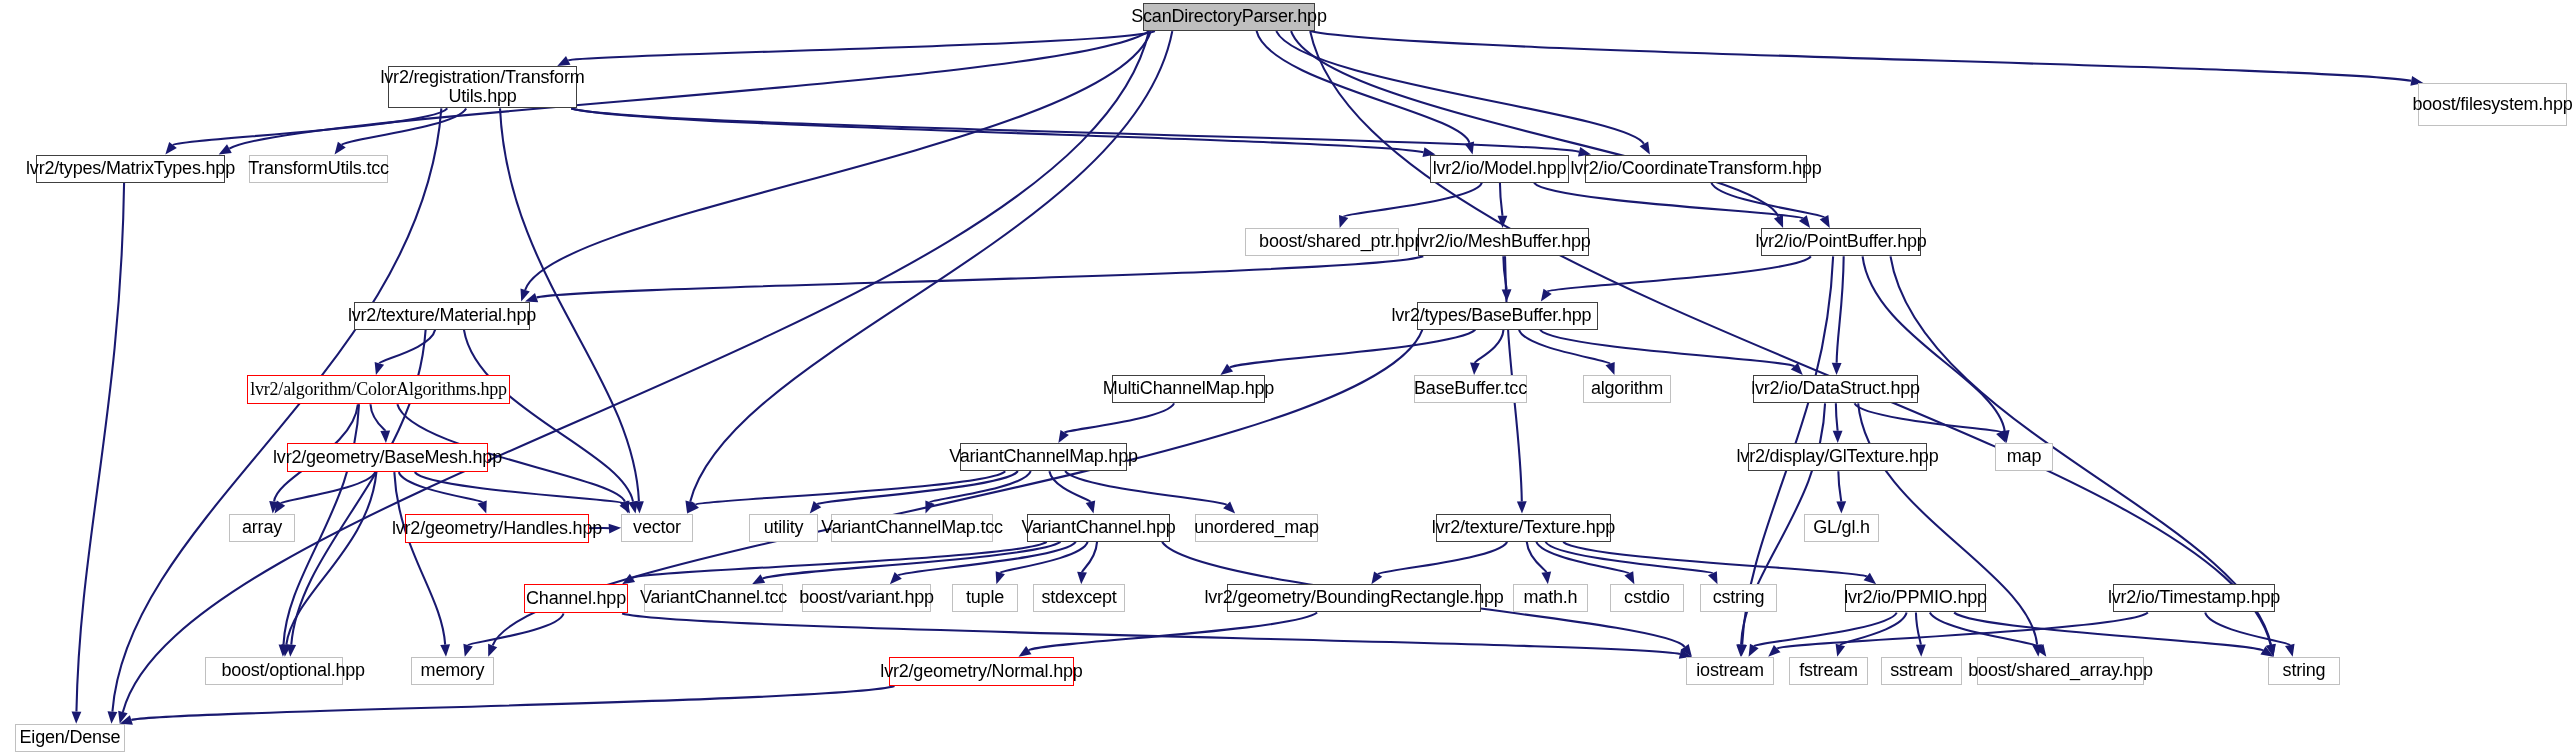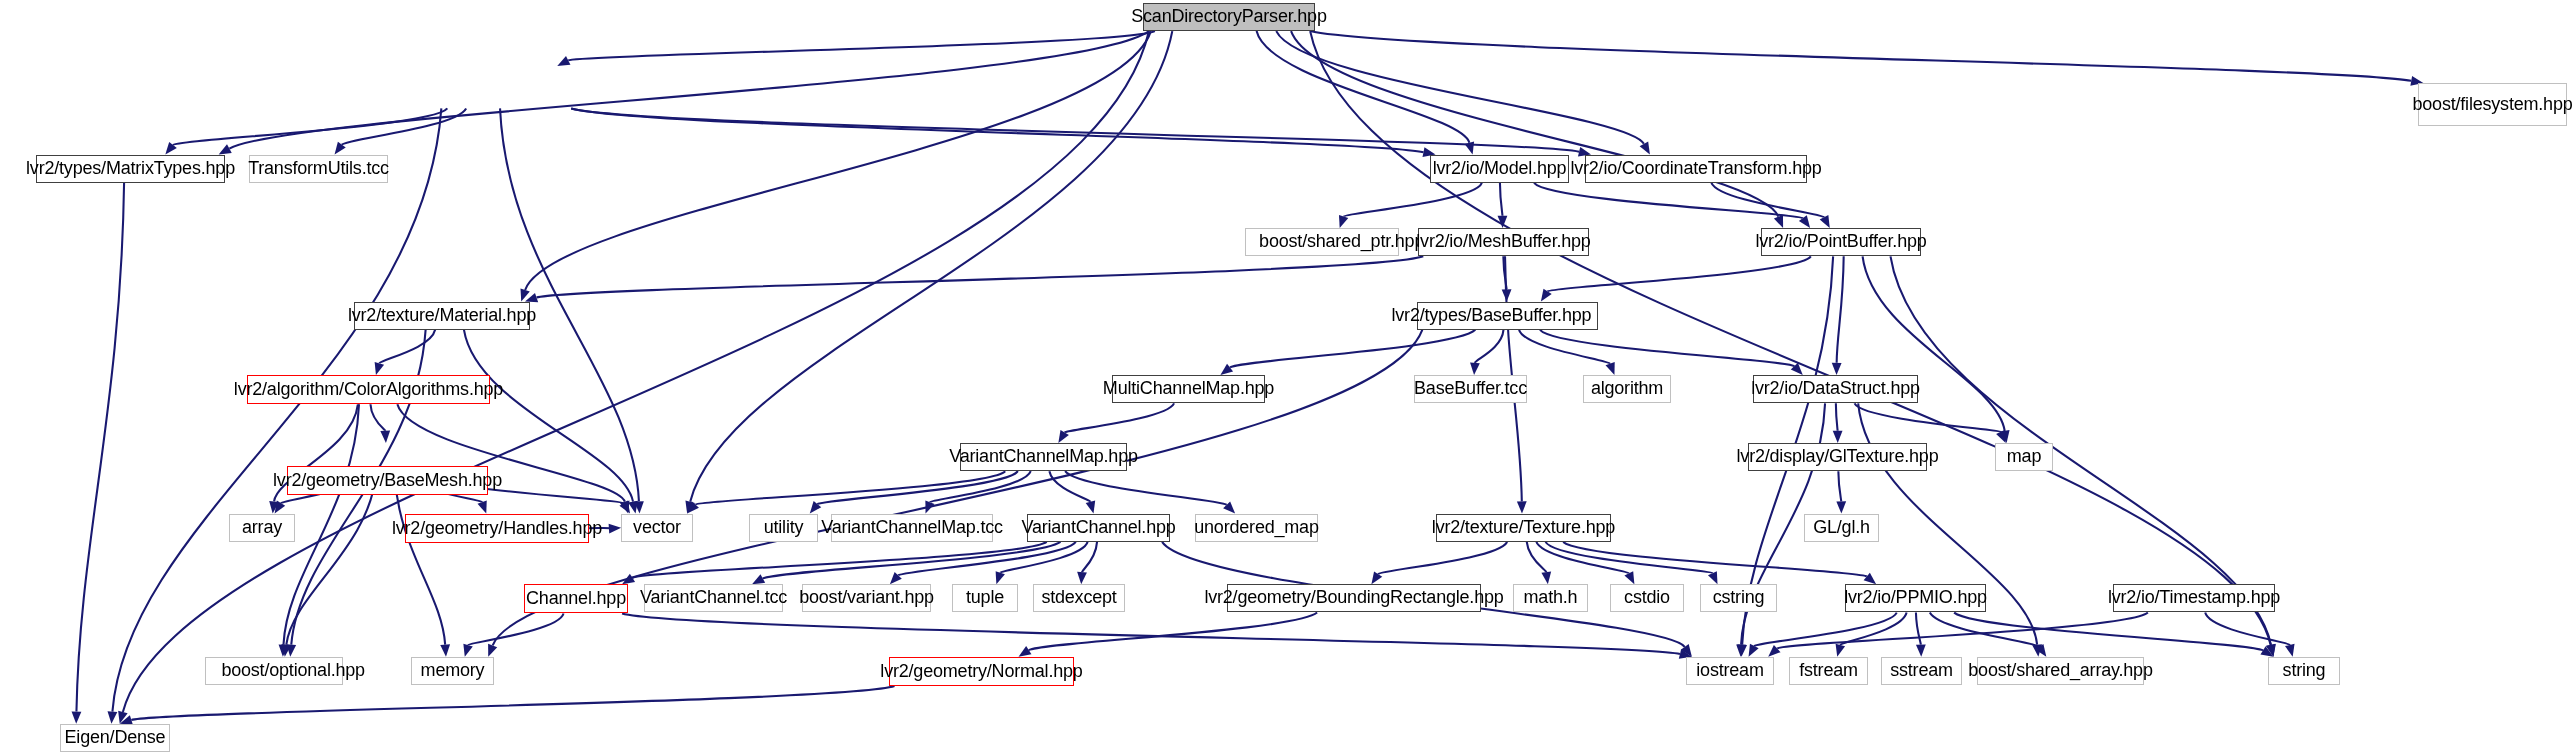--- a/index.html
+++ b/index.html
@@ -224,36 +224,38 @@
       <path class="edge-path" d="M 2073.2 650 C 2098.1345619599997 669.74, 2386.2530634 681.02, 2400.954513069617 690.1445482664715"></path>
       <polygon class="arrow-head" points="2412,697 2398.2123323762057,694.5627430386246 2403.696693763028,685.7263534943183"></polygon>
       <path class="edge-path" d="M 2278.75 650 C 2257.134415555 669.74, 1893.230974075 681.02, 1885.5318826449281 688.1601349985808"></path>
       <polygon class="arrow-head" points="1876,697 1881.9959366443604,684.3473819406095 1889.0678286454959,691.9728880565522"></polygon>
       <path class="edge-path" d="M 2339.6 650 C 2344.521224832 669.74, 2428.52862528 681.02, 2429.3391148951278 684.3654844819926"></path>
       <polygon class="arrow-head" points="2432.4,697 2424.285308687925,685.5898385239415 2434.3929211023305,683.1411304400436"></polygon>
       <path class="edge-path" d="M 949 728 C 900.6776613999999 744.8, 169.17723099999998 754.4, 139.37268835300256 764.0104407612525"></path>
       <polygon class="arrow-head" points="127,768 137.77686465750358,759.0613654200515 140.96851204850154,768.9595161024536"></polygon>
     </svg>
 <div class="node k-root" style="left: 1143px; top: 2.8px; width: 172px; height: 28px;"><span class="node-label">ScanDirectoryParser.hpp</span></div>
+    <div class="node k-hdr" style="left: 388px; top: 66px; width: 189px; height: 42px;"><span class="node-label">lvr2/registration/Transform
+Utils.hpp</span></div>
     <div class="node k-plain" style="left: 2418px; top: 83px; width: 149px; height: 43px;"><span class="node-label">boost/filesystem.hpp</span></div>
     <div class="node k-hdr" style="left: 36px; top: 155px; width: 189px; height: 28px;"><span class="node-label">lvr2/types/MatrixTypes.hpp</span></div>
     <div class="node k-plain" style="left: 249px; top: 155px; width: 139px; height: 28px;"><span class="node-label">TransformUtils.tcc</span></div>
     <div class="node k-hdr" style="left: 1430px; top: 155px; width: 139px; height: 28px;"><span class="node-label">lvr2/io/Model.hpp</span></div>
     <div class="node k-hdr" style="left: 1585px; top: 155px; width: 222px; height: 28px;"><span class="node-label">lvr2/io/CoordinateTransform.hpp</span></div>
     <div class="node k-plain" style="left: 1245px; top: 228px; width: 154px; height: 28px; padding-left: 45px;"><span class="node-label">boost/shared_ptr.hpp</span></div>
     <div class="node k-hdr" style="left: 1418px; top: 228px; width: 171px; height: 28px;"><span class="node-label">lvr2/io/MeshBuffer.hpp</span></div>
     <div class="node k-hdr" style="left: 1761px; top: 228px; width: 160px; height: 28px;"><span class="node-label">lvr2/io/PointBuffer.hpp</span></div>
     <div class="node k-hdr" style="left: 354px; top: 302px; width: 176px; height: 28px;"><span class="node-label">lvr2/texture/Material.hpp</span></div>
     <div class="node k-hdr" style="left: 1417px; top: 302px; width: 181px; height: 28px; justify-content: flex-end;"><span class="node-label">lvr2/types/BaseBuffer.hpp</span></div>
-    <div class="node k-red" style="left: 247px; top: 375px; width: 243px; height: 29px;"><span class="node-label">lvr2/algorithm/ColorAlgorithms.hpp</span></div>
+    <div class="node k-red" style="left: 247px; top: 375px; width: 263px; height: 29px; font-family: Liberation Serif, serif;"><span class="node-label">lvr2/algorithm/ColorAlgorithms.hpp</span></div>
     <div class="node k-hdr" style="left: 1112px; top: 375px; width: 153px; height: 28px;"><span class="node-label">MultiChannelMap.hpp</span></div>
     <div class="node k-plain" style="left: 1414px; top: 375px; width: 113px; height: 28px;"><span class="node-label">BaseBuffer.tcc</span></div>
     <div class="node k-plain" style="left: 1583px; top: 375px; width: 88px; height: 28px;"><span class="node-label">algorithm</span></div>
     <div class="node k-hdr" style="left: 1753px; top: 375px; width: 165px; height: 28px;"><span class="node-label">lvr2/io/DataStruct.hpp</span></div>
-    <div class="node k-red" style="left: 287px; top: 466px; width: 201px; height: 29px;"><span class="node-label">lvr2/geometry/BaseMesh.hpp</span></div>
+    <div class="node k-red" style="left: 287px; top: 443px; width: 201px; height: 29px;"><span class="node-label">lvr2/geometry/BaseMesh.hpp</span></div>
     <div class="node k-hdr" style="left: 960px; top: 443px; width: 167px; height: 28px;"><span class="node-label">VariantChannelMap.hpp</span></div>
     <div class="node k-hdr" style="left: 1748px; top: 443px; width: 179px; height: 28px;"><span class="node-label">lvr2/display/GlTexture.hpp</span></div>
     <div class="node k-plain" style="left: 1995px; top: 443px; width: 58px; height: 28px;"><span class="node-label">map</span></div>
     <div class="node k-plain" style="left: 229px; top: 514px; width: 66px; height: 28px;"><span class="node-label">array</span></div>
     <div class="node k-red" style="left: 405px; top: 514px; width: 184px; height: 29px;"><span class="node-label">lvr2/geometry/Handles.hpp</span></div>
     <div class="node k-plain" style="left: 621px; top: 514px; width: 72px; height: 28px;"><span class="node-label">vector</span></div>
     <div class="node k-plain" style="left: 749px; top: 514px; width: 69px; height: 28px;"><span class="node-label">utility</span></div>
     <div class="node k-plain" style="left: 831px; top: 514px; width: 162px; height: 28px;"><span class="node-label">VariantChannelMap.tcc</span></div>
     <div class="node k-hdr" style="left: 1027px; top: 514px; width: 143px; height: 28px;"><span class="node-label">VariantChannel.hpp</span></div>
     <div class="node k-plain" style="left: 1195px; top: 514px; width: 123px; height: 28px;"><span class="node-label">unordered_map</span></div>
@@ -271,15 +273,15 @@
     <div class="node k-hdr" style="left: 1845px; top: 584px; width: 141px; height: 28px;"><span class="node-label">lvr2/io/PPMIO.hpp</span></div>
     <div class="node k-hdr" style="left: 2113px; top: 584px; width: 162px; height: 28px;"><span class="node-label">lvr2/io/Timestamp.hpp</span></div>
     <div class="node k-plain" style="left: 205px; top: 657px; width: 138px; height: 28px; padding-left: 44px;"><span class="node-label">boost/optional.hpp</span></div>
     <div class="node k-plain" style="left: 411px; top: 657px; width: 83px; height: 28px;"><span class="node-label">memory</span></div>
     <div class="node k-red" style="left: 889px; top: 657px; width: 185px; height: 29px;"><span class="node-label">lvr2/geometry/Normal.hpp</span></div>
     <div class="node k-plain" style="left: 1686px; top: 657px; width: 88px; height: 28px;"><span class="node-label">iostream</span></div>
     <div class="node k-plain" style="left: 1789px; top: 657px; width: 79px; height: 28px;"><span class="node-label">fstream</span></div>
     <div class="node k-plain" style="left: 1881px; top: 657px; width: 81px; height: 28px;"><span class="node-label">sstream</span></div>
     <div class="node k-plain" style="left: 1977px; top: 657px; width: 167px; height: 28px;"><span class="node-label">boost/shared_array.hpp</span></div>
     <div class="node k-plain" style="left: 2268px; top: 657px; width: 72px; height: 28px;"><span class="node-label">string</span></div>
-    <div class="node k-plain" style="left: 15px; top: 724px; width: 110px; height: 28px; margin-left: 45px;"><span class="node-label">Eigen/Dense</span></div>
+    <div class="node k-plain" style="left: 15px; top: 724px; width: 110px; height: 28px;"><span class="node-label">Eigen/Dense</span></div>
   </div>
 
 
 </body></html>

